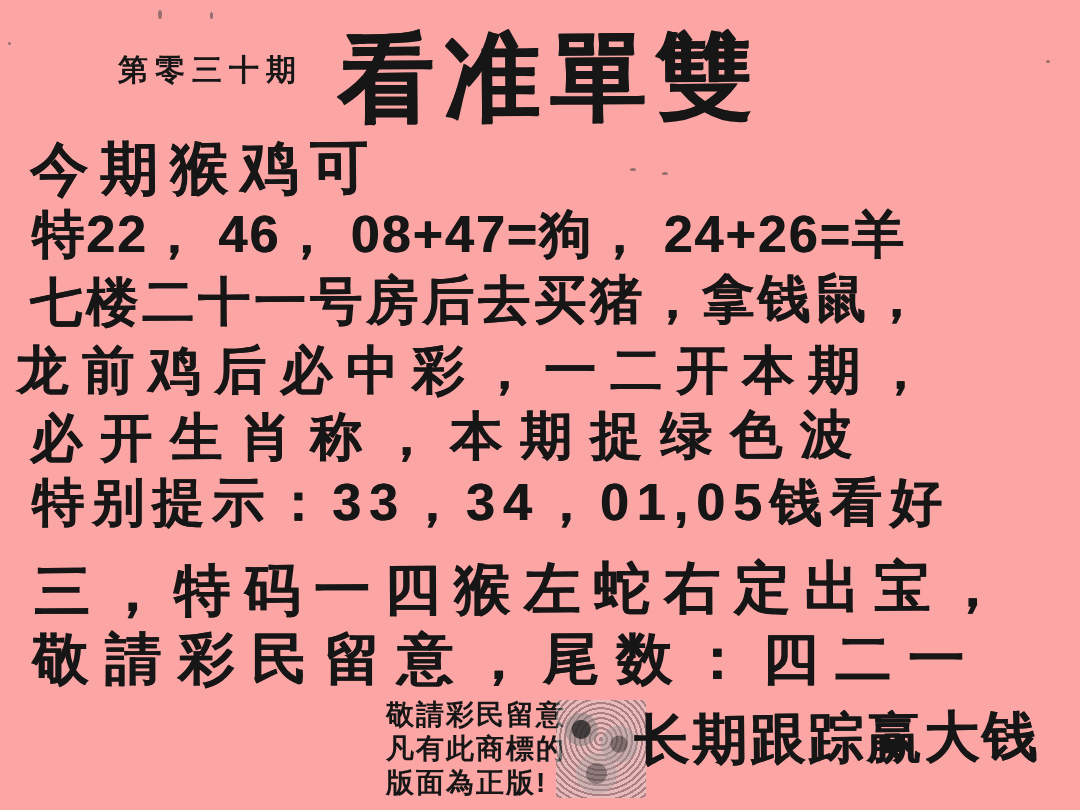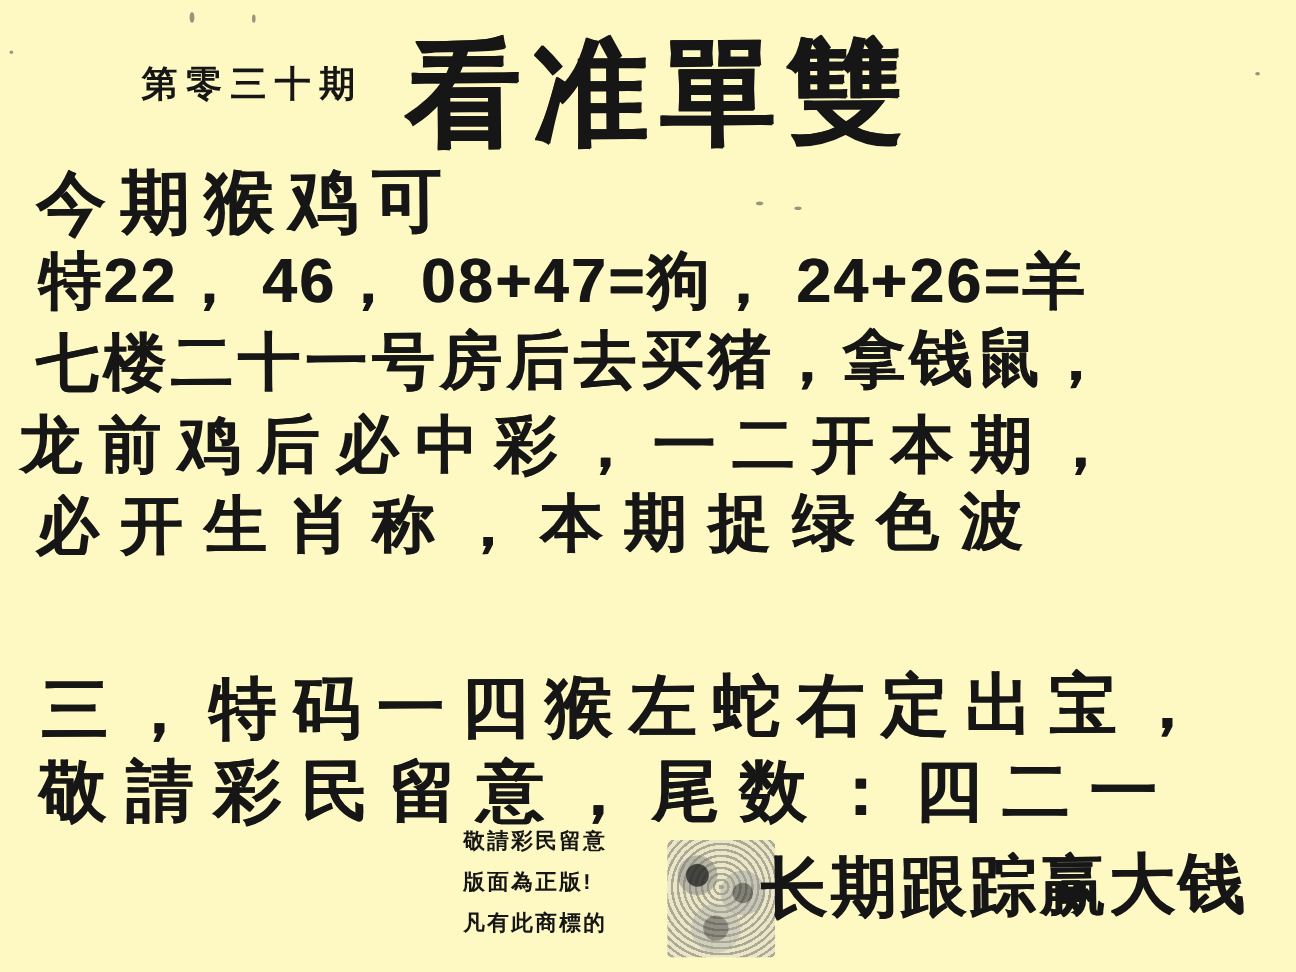--- a/index.html
+++ b/index.html
@@ -1,19 +1,19 @@
 <!DOCTYPE html>
 <html><head>
 <meta charset="utf-8">
 <style>
   html,body{margin:0;padding:0;}
   .sheet{
     position:relative;
     width:1080px;height:810px;
-    background:#fef9c3;
+    background:#fca5a5;
     overflow:hidden;
     font-family:"Liberation Sans","DejaVu Sans",sans-serif;
     color:#161616;
     text-decoration:underline;
   }
   .period{
     position:absolute;left:118px;top:50px;
     font-size:30px;font-weight:700;letter-spacing:7px;
     white-space:nowrap;
   }
@@ -31,22 +31,22 @@
   }
   .l1{left:30px;top:130px;font-size:58px;letter-spacing:12px;transform:rotate(-0.5deg);}
   .l2{left:32px;top:200px;font-size:52px;letter-spacing:2px;}
   .l3{left:30px;top:266px;font-size:52px;letter-spacing:4px;transform:rotate(-0.3deg);}
   .l4{left:16px;top:336px;font-size:52px;letter-spacing:14px;}
   .l5{left:30px;top:402px;font-size:52px;letter-spacing:18px;transform:rotate(-0.3deg);}
   .l6{left:32px;top:468px;font-size:52px;letter-spacing:8px;}
   .l7{left:34px;top:552px;font-size:56px;letter-spacing:14px;transform:rotate(-0.3deg);}
   .l8{left:32px;top:622px;font-size:56px;letter-spacing:17px;}
   .notice{
-    position:absolute;left:386px;top:684px;
-    font-size:18px;font-weight:700;line-height:34px;
+    position:absolute;left:386px;top:698px;
+    font-size:28px;font-weight:700;line-height:34px;
     letter-spacing:2px;white-space:nowrap;
   }
   .stamp{
     position:absolute;left:556px;top:700px;
     width:90px;height:98px;
     background:
       radial-gradient(circle at 28% 30%, rgba(40,40,40,.85) 0 9px, rgba(120,120,120,.45) 10px 16px, transparent 17px),
       radial-gradient(circle at 70% 45%, rgba(60,60,60,.6) 0 8px, rgba(150,150,150,.4) 9px 18px, transparent 19px),
       radial-gradient(circle at 45% 75%, rgba(70,70,70,.55) 0 10px, rgba(160,160,160,.35) 11px 20px, transparent 21px),
       repeating-radial-gradient(circle at 50% 40%, rgba(90,90,90,.5) 0 2px, rgba(210,210,210,.5) 2px 5px);
@@ -69,27 +69,28 @@
 
   <div class="period">第零三十期</div>
 
   <div class="title">看准單雙</div>
 
   <div class="tip-line l1">今期猴鸡可</div>
   <div class="tip-line l2">特22， 46， 08+47=狗， 24+26=羊</div>
   <div class="tip-line l3">七楼二十一号房后去买猪，拿钱鼠，</div>
   <div class="tip-line l4">龙前鸡后必中彩，一二开本期，</div>
   <div class="tip-line l5">必开生肖称，本期捉绿色波</div>
+  <div class="tip-line l6">特别提示：33，34，01,05钱看好</div>
   <div class="tip-line l7">三，特码一四猴左蛇右定出宝，</div>
   <div class="tip-line l8">敬請彩民留意，尾数：四二一</div>
 
   <div class="notice">
     <div>敬請彩民留意</div>
+    <div>凡有此商標的</div>
     <div>版面為正版!</div>
-    <div>凡有此商標的</div>
   </div>
 
   <div class="stamp"></div>
 
   <div class="slogan">长期跟踪赢大钱</div>
 
   <div class="speck" style="left:158px;top:10px;width:4px;height:9px;"></div>
   <div class="speck" style="left:210px;top:12px;width:3px;height:7px;"></div>
   <div class="speck" style="left:630px;top:168px;width:6px;height:3px;"></div>
   <div class="speck" style="left:662px;top:172px;width:6px;height:3px;"></div>

